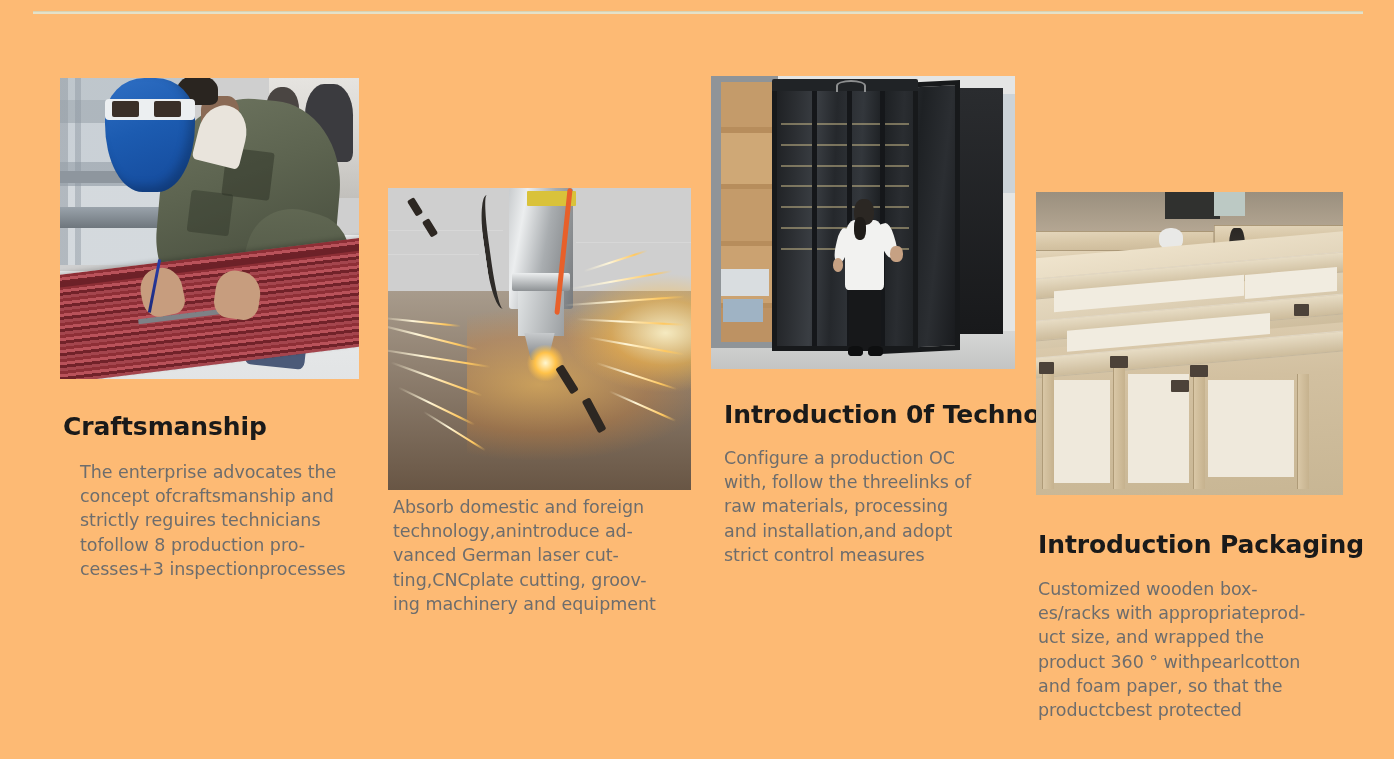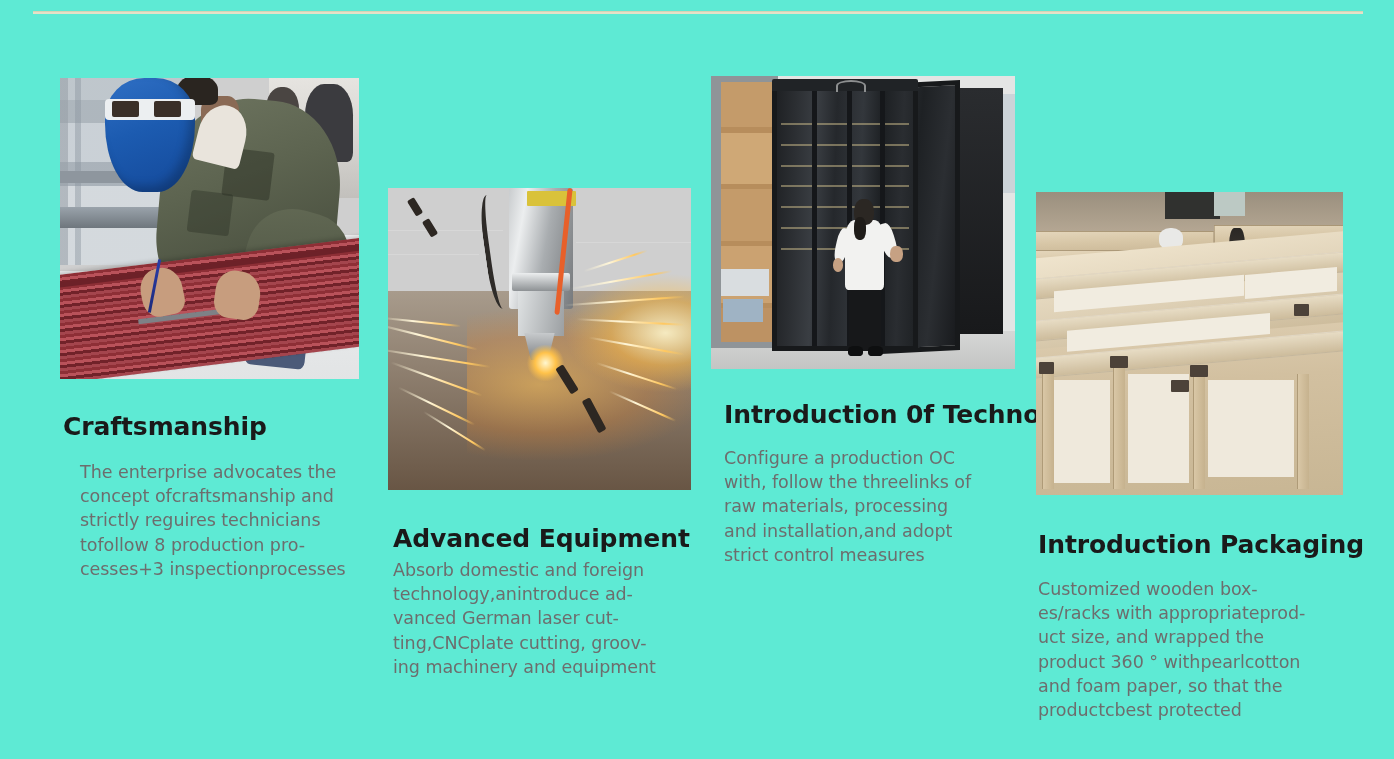--- a/index.html
+++ b/index.html
@@ -2,21 +2,21 @@
 <html><head>
 <meta charset="utf-8">
 <style>
   * { margin:0; padding:0; box-sizing:border-box; }
   html, body {
     width:1394px; height:759px;
     background:#ffffff;
     font-family:"DejaVu Sans", sans-serif;
     overflow:hidden;
   }
-  .page { position:relative; width:1394px; height:759px; background:#5eead4; }
+  .page { position:relative; width:1394px; height:759px; background:#fdba74; }
 
   
   .top-rule {
     position:absolute; left:33px; top:11px;
     width:1330px; height:3px;
     background:#e5e1c8;
     border-top:1px solid #d8d3b4;
   }
 
   
@@ -503,21 +503,20 @@
       <div class="spark" style="left:66%;top:52%;width:32%;transform:rotate(10deg);"></div>
       <div class="spark" style="left:68%;top:62%;width:28%;transform:rotate(18deg);"></div>
       <div class="spark" style="left:72%;top:72%;width:24%;transform:rotate(24deg);"></div>
       <div class="spark" style="left:64%;top:24%;width:22%;transform:rotate(-18deg);"></div>
 
       <div class="slug" style="left:6%;top:5%;width:6%;height:8px;transform:rotate(58deg);"></div>
       <div class="slug" style="left:11%;top:12%;width:6%;height:8px;transform:rotate(58deg);"></div>
       <div class="slug" style="left:54%;top:62%;width:10%;height:9px;transform:rotate(58deg);"></div>
       <div class="slug" style="left:62%;top:74%;width:12%;height:9px;transform:rotate(62deg);"></div>
     </div>
-    <div class="title">Advanced Equipment</div>
     <div class="body">Absorb domestic and foreign
 technology,anintroduce ad-
 vanced German laser cut-
 ting,CNCplate cutting, groov-
 ing machinery and equipment</div>
   </div>
 
   <div class="card" id="card-technology">
     <div class="photo ph3">
       <div class="wall"></div>

